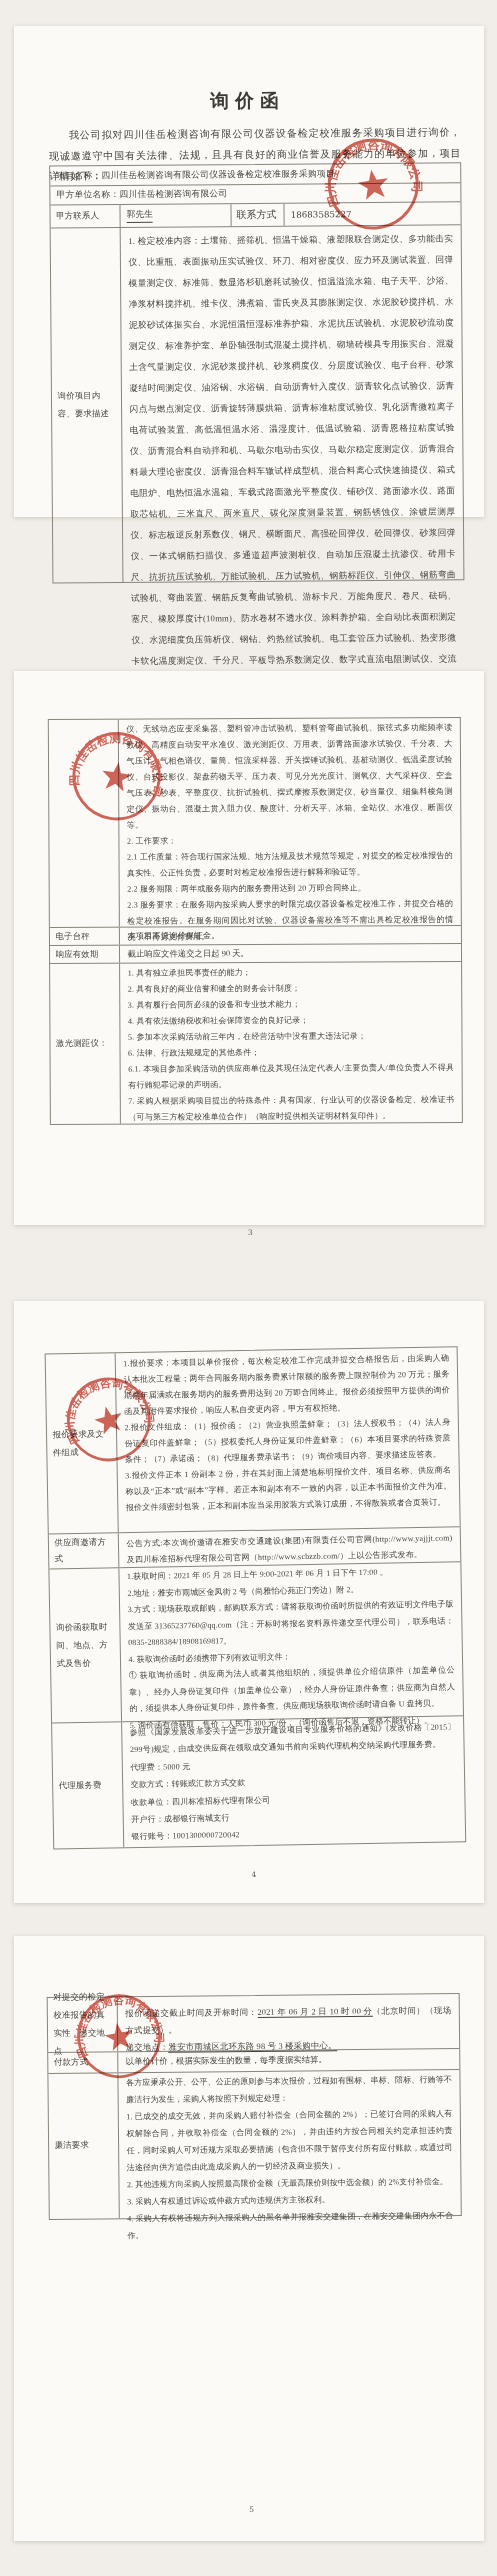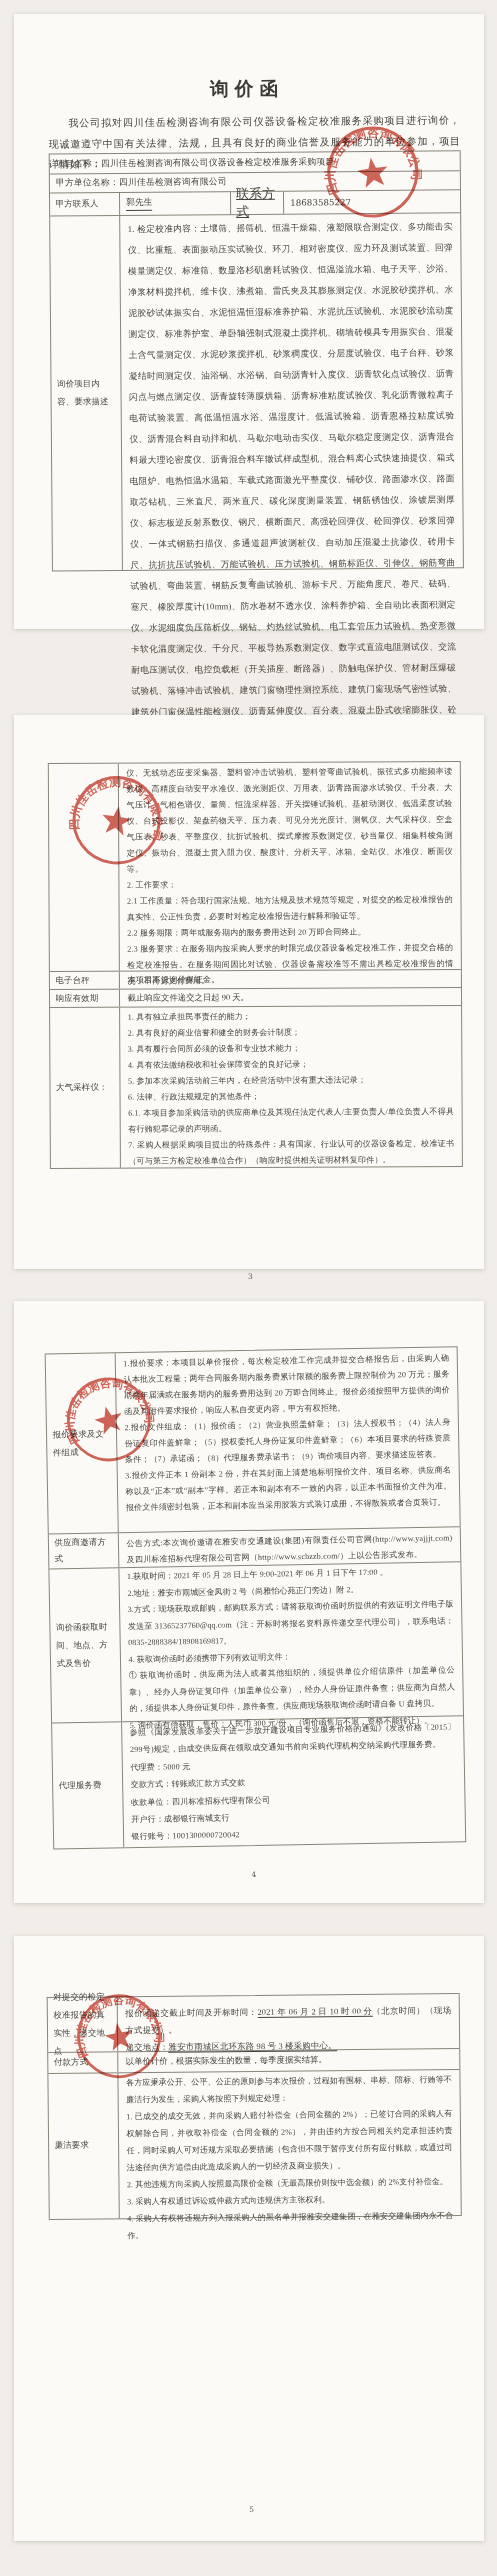--- a/index.html
+++ b/index.html
@@ -10,22 +10,22 @@
   }
   .canvas{
     position:relative;width:498px;height:2576px;margin:0 auto;
     background:#f1eee9;overflow:hidden;
   }
   .page{
     position:absolute;left:13.7px;width:470px;
     background:#fbfaf6;
     box-shadow:0 1.2px 4.4px rgba(90,80,65,.25);
   }
-  .p1{top:14px;height:615px;}
-  .p2{top:671px;height:554px;margin-top:44px;}
+  .p1{top:26px;height:491px;}
+  .p2{top:671px;height:554px;}
   .p3{top:1301px;height:602px;}
   .p4{top:1936px;height:605px;}
   .tilt{position:absolute;inset:0;transform-origin:50% 50%;}
   .p1 .tilt{transform:rotate(-0.45deg);}
   .p2 .tilt{transform:rotate(-0.30deg);}
   .p3 .tilt{transform:rotate(-1.00deg);}
   .p4 .tilt{transform:rotate(-0.55deg);}
 
   .doc-title{
     position:absolute;top:62px;left:0;right:0;margin:0;
@@ -65,21 +65,21 @@
 
   .cell,.lbl,.content,.cmid,.cl2,.cval{box-sizing:border-box;}
   .cell.full{flex:1 1 auto;display:flex;align-items:center;padding:1.2px 6.2px;font-size:8.7px;letter-spacing:0.3px;}
   .lbl{
     flex:0 0 70px;width:70px;border-right:0.6px solid #8a847a;
     display:flex;align-items:center;
     padding:1.9px 3.7px 1.9px 5.6px;font-size:8.4px;line-height:16px;letter-spacing:0.2px;
   }
   .lblc{line-height:18px;}
   .cmid{flex:0 0 111px;border-right:0.6px solid #8a847a;display:flex;align-items:center;padding:1.2px 6.2px;font-size:8.7px;}
-  .cl2{flex:0 0 53px;border-right:0.6px solid #8a847a;display:flex;align-items:center;padding:1.2px 5px;font-size:13px;text-decoration:underline;}
+  .cl2{flex:0 0 53px;border-right:0.6px solid #8a847a;display:flex;align-items:center;padding:1.2px 5px;font-size:10px;}
   .cval{flex:1 1 auto;display:flex;align-items:center;padding:1.2px 6.2px;font-size:8.7px;font-family:"DejaVu Serif","Liberation Serif",serif;}
   .content{flex:1 1 auto;padding:1.2px 7.5px;text-align:justify;}
   .content p{margin:0;}
   .big1{font-size:8.7px;line-height:21px;letter-spacing:0.2px;padding-top:2.5px;}
   .c2{font-size:8px;line-height:16px;letter-spacing:0.2px;padding-top:1.9px;}
   .cs{font-size:8.4px;display:flex;align-items:center;}
   .c3{font-size:8px;line-height:16px;letter-spacing:0.2px;padding-top:3.1px;}
   .cobt{font-size:8px;line-height:16.5px;letter-spacing:0.1px;padding-top:1.2px;}
   .cagn{font-size:8px;line-height:17.4px;letter-spacing:0.2px;padding-top:1.9px;}
   .csub{font-size:8.4px;line-height:17px;letter-spacing:0.2px;padding-top:7.5px;}
@@ -171,21 +171,21 @@
         </div>
         <div class="tr trs">
           <div class="lbl">电子台秤</div>
           <div class="content cs">本项目不设询价保证金。</div>
         </div>
         <div class="tr trs">
           <div class="lbl">响应有效期</div>
           <div class="content cs">截止响应文件递交之日起 90 天。</div>
         </div>
         <div class="tr trq">
-          <div class="lbl">大气采样仪：</div>
+          <div class="lbl">激光测距仪：</div>
           <div class="content c2">
             <p>1. 具有独立承担民事责任的能力；</p>
             <p>2. 具有良好的商业信誉和健全的财务会计制度；</p>
             <p>3. 具有履行合同所必须的设备和专业技术能力；</p>
             <p>4. 具有依法缴纳税收和社会保障资金的良好记录；</p>
             <p>5. 参加本次采购活动前三年内，在经营活动中没有重大违法记录；</p>
             <p>6. 法律、行政法规规定的其他条件；</p>
             <p>6.1. 本项目参加采购活动的供应商单位及其现任法定代表人/主要负责人/单位负责人不得具有行贿犯罪记录的声明函。</p>
             <p>7. 采购人根据采购项目提出的特殊条件：具有国家、行业认可的仪器设备检定、校准证书（可与第三方检定校准单位合作）（响应时提供相关证明材料复印件）。</p>
           </div>

